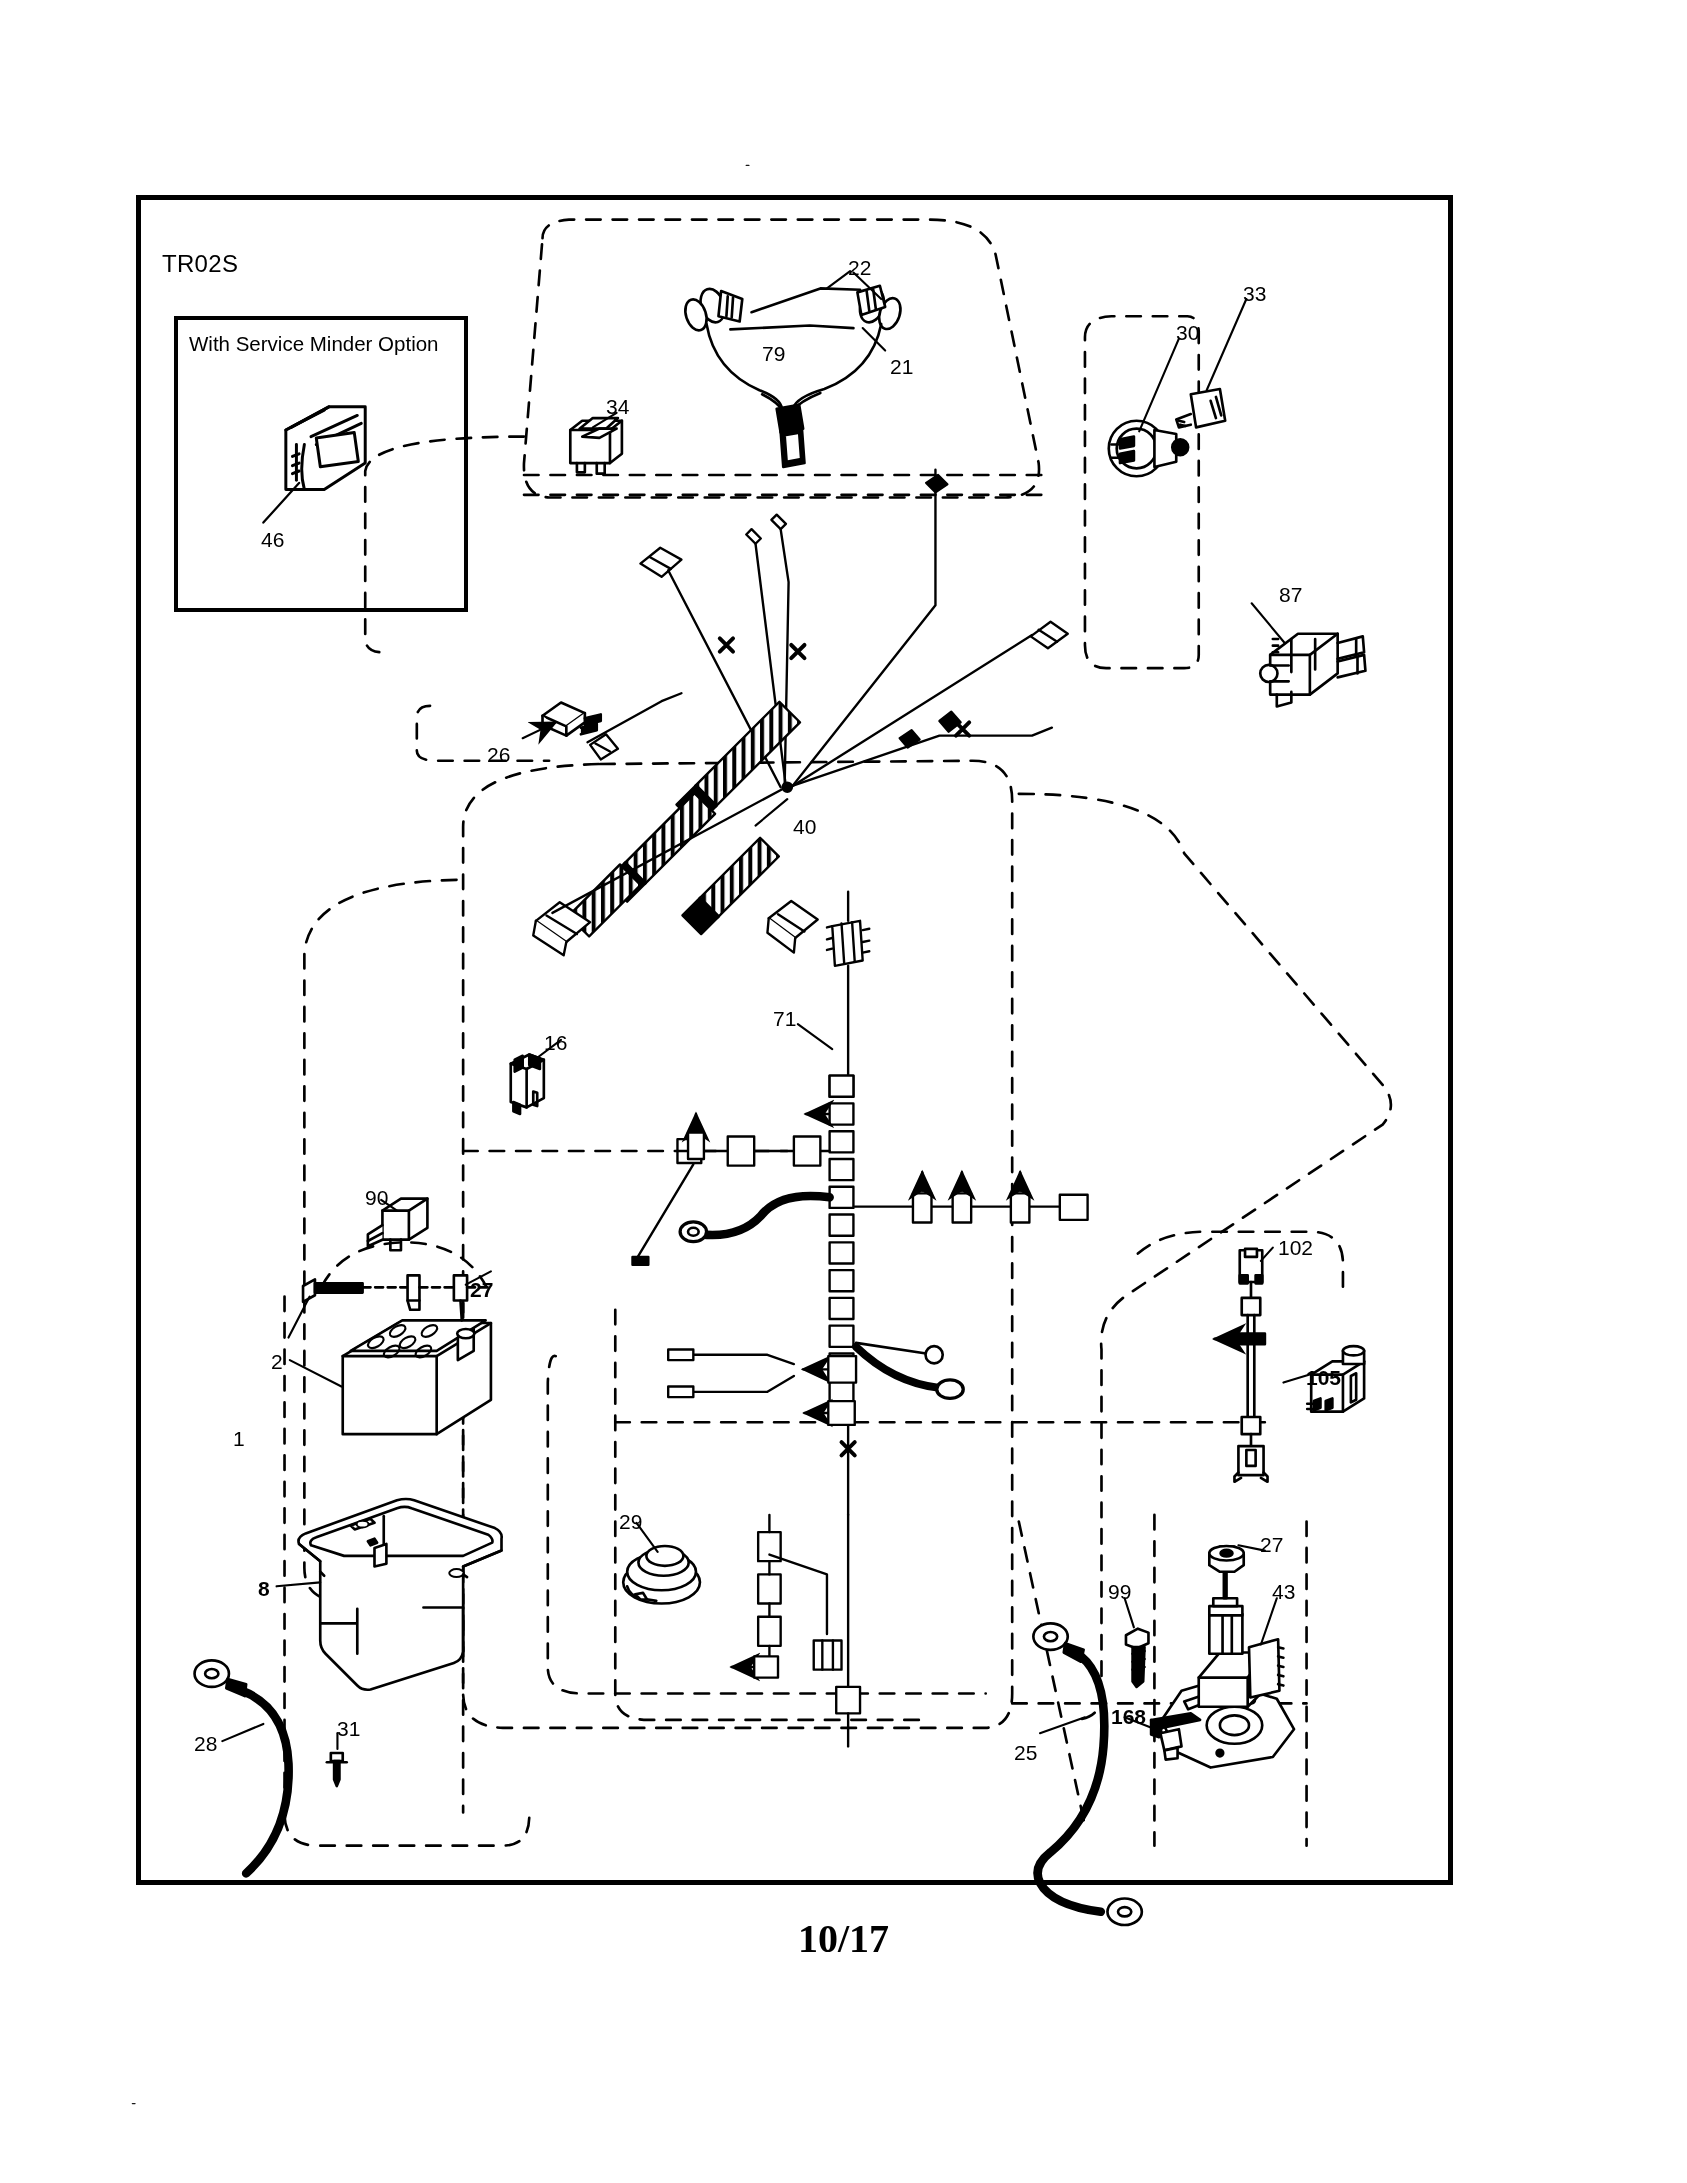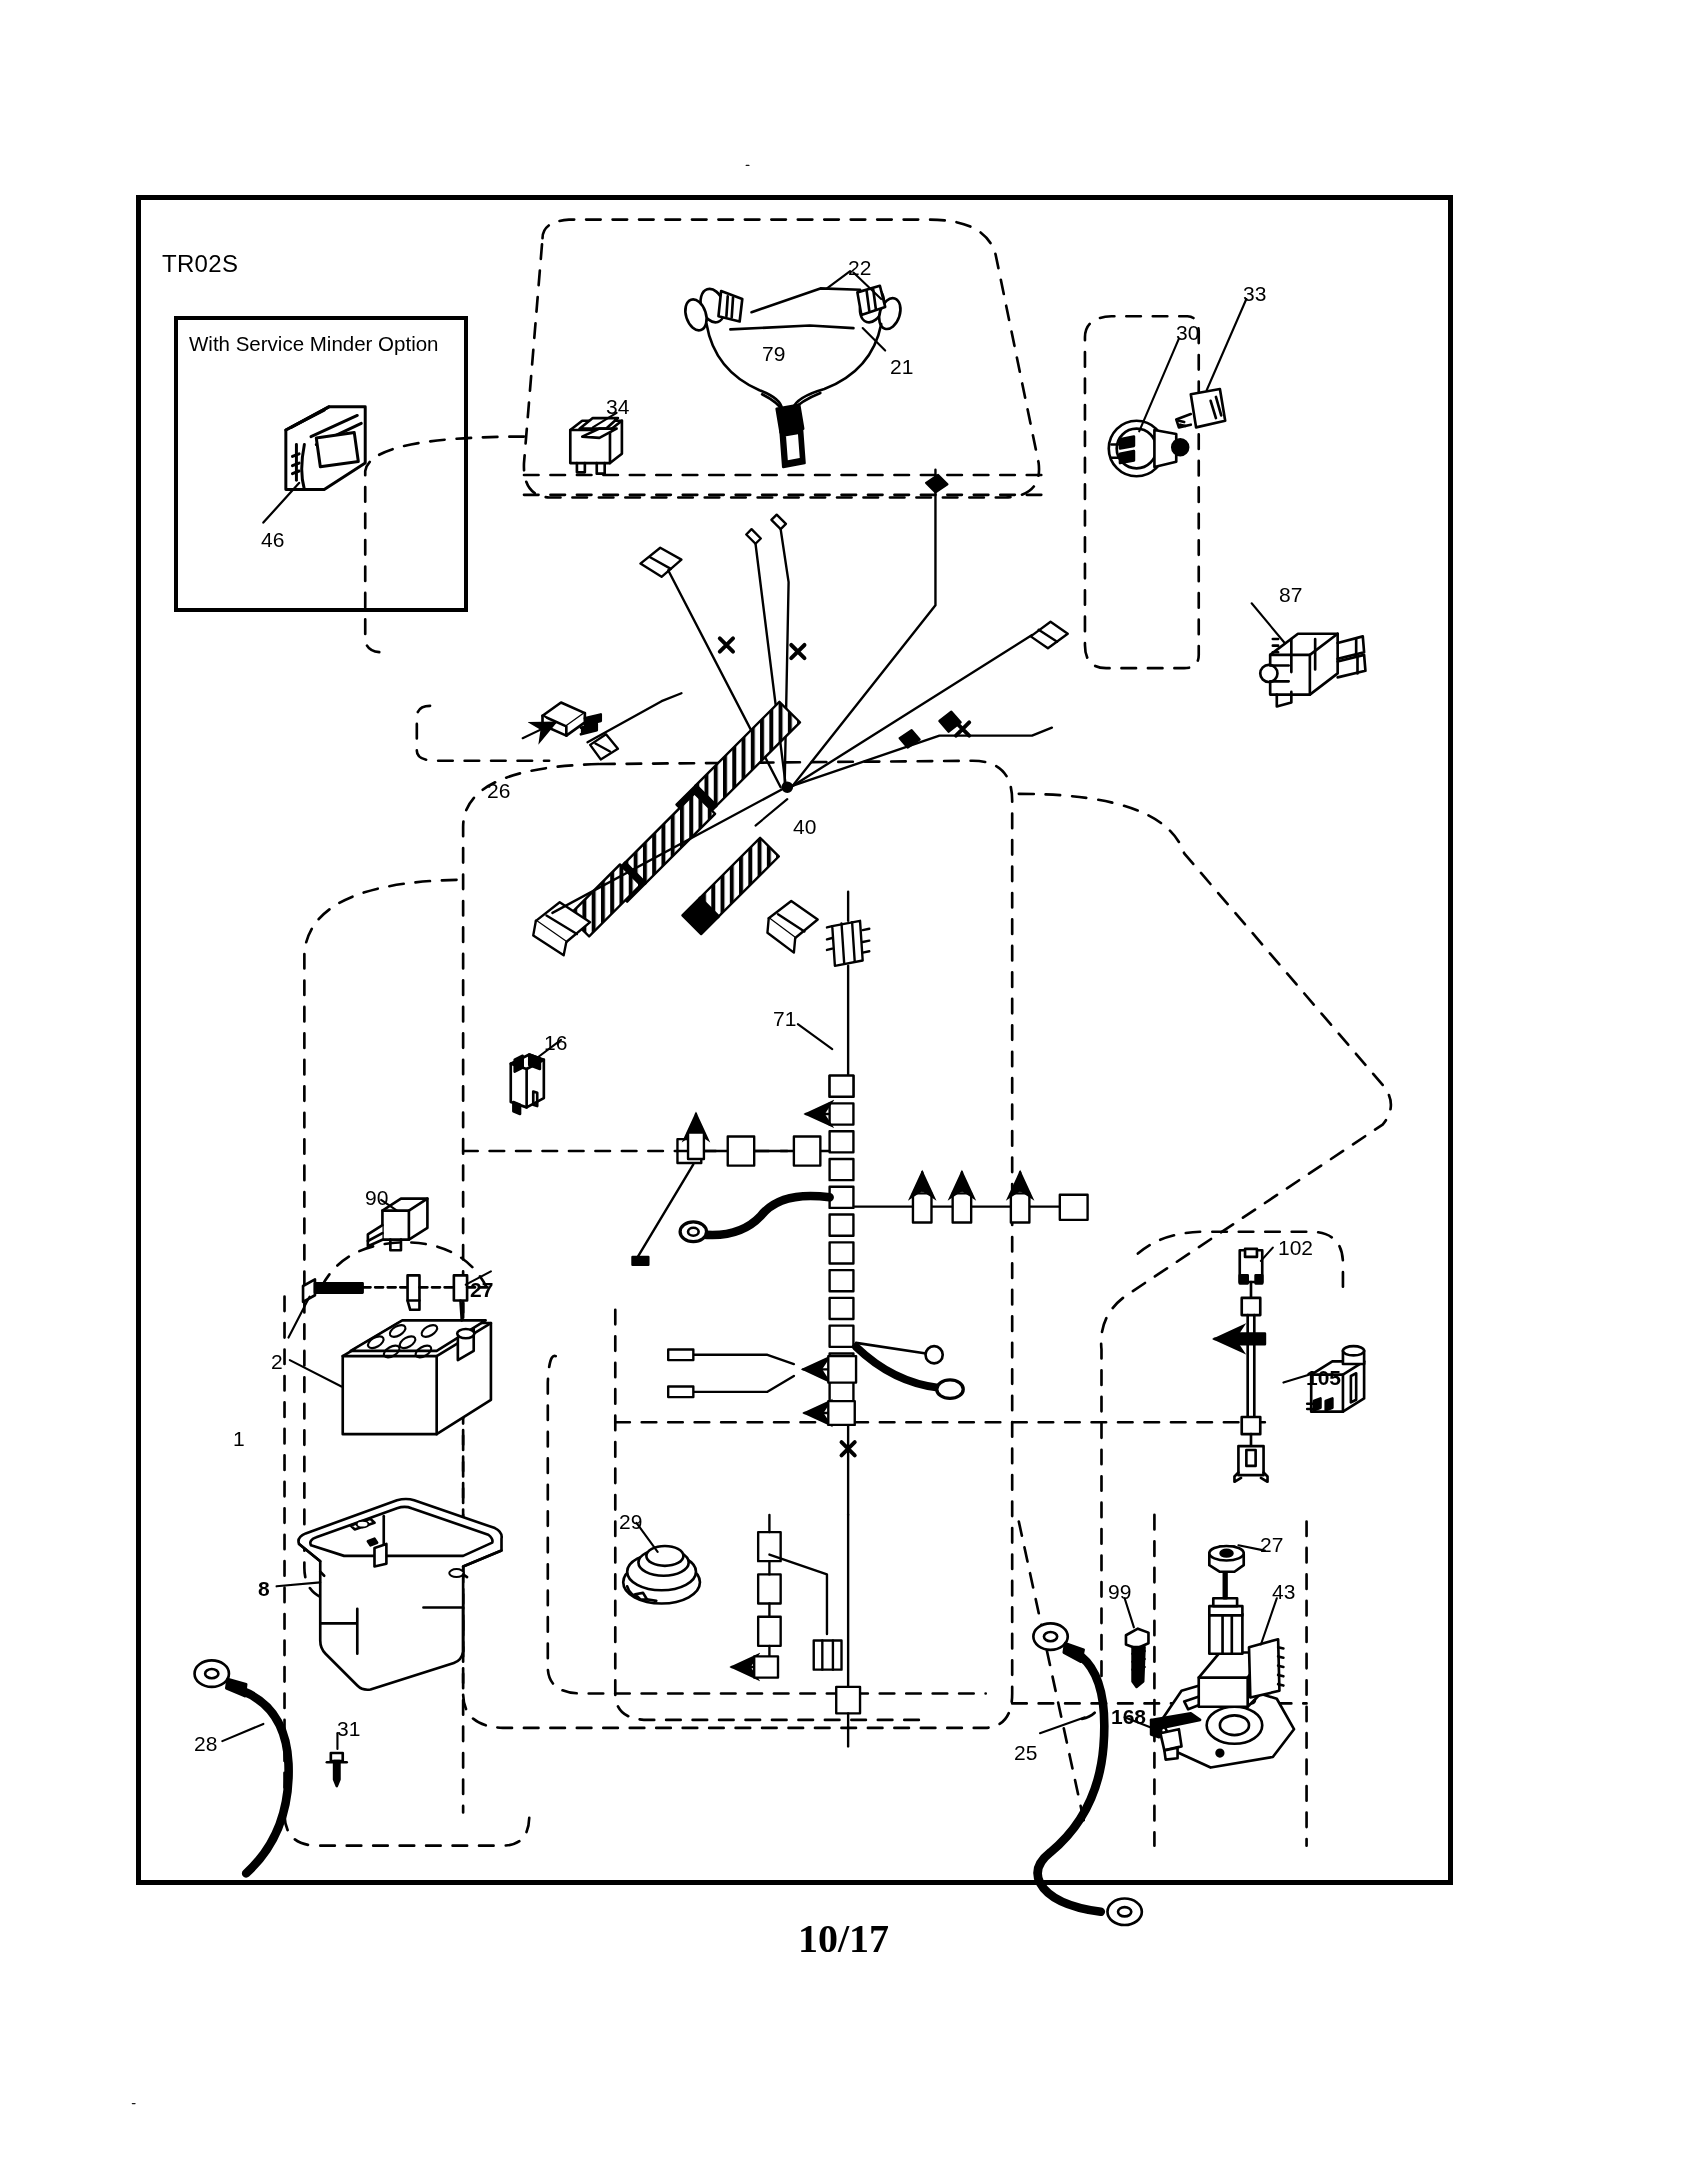--- a/index.html
+++ b/index.html
@@ -540,21 +540,21 @@
   </svg>
 
   <div class="cl" style="left:848px;top:257px;">22</div>
   <div class="cl" style="left:762px;top:343px;">79</div>
   <div class="cl" style="left:890px;top:356px;">21</div>
   <div class="cl" style="left:606px;top:396px;">34</div>
   <div class="cl" style="left:1243px;top:283px;">33</div>
   <div class="cl" style="left:1176px;top:322px;">30</div>
   <div class="cl" style="left:261px;top:529px;">46</div>
   <div class="cl" style="left:1239px;top:584px;margin-left:40px;">87</div>
-  <div class="cl" style="left:487px;top:780px;">26</div>
+  <div class="cl" style="left:487px;top:744px;">26</div>
   <div class="cl" style="left:793px;top:816px;">40</div>
   <div class="cl" style="left:773px;top:1008px;">71</div>
   <div class="cl" style="left:544px;top:1032px;">16</div>
   <div class="cl" style="left:365px;top:1187px;">90</div>
   <div class="cl" style="left:1278px;top:1237px;">102</div>
   <div class="cl bold" style="left:470px;top:1279px;">27</div>
   <div class="cl" style="left:271px;top:1351px;">2</div>
   <div class="cl bold" style="left:1270px;top:1367px;margin-left:36px;">105</div>
   <div class="cl" style="left:233px;top:1428px;">1</div>
   <div class="cl" style="left:619px;top:1511px;">29</div>

